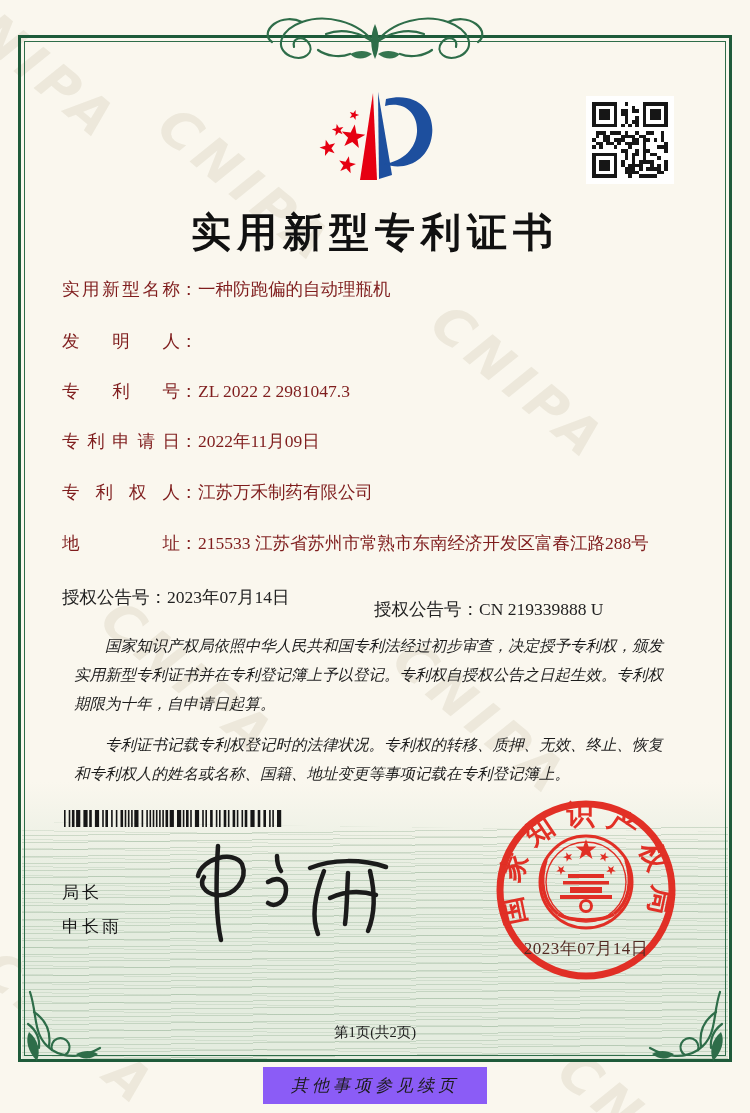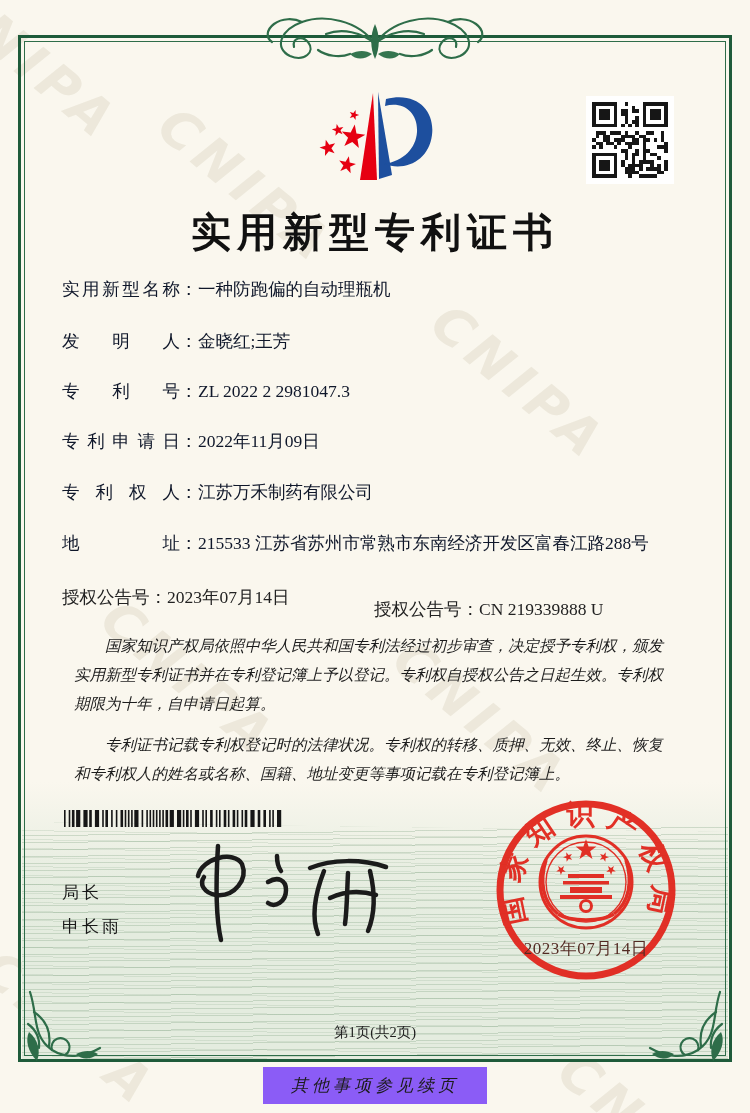--- a/index.html
+++ b/index.html
@@ -36,21 +36,21 @@
 
   
   .content{position:absolute;inset:0;z-index:5;}
   .cert-no{position:absolute;left:62px;top:84px;font-size:17.5px;letter-spacing:4px;color:#2a2a2a;}
   .logo{position:absolute;left:298px;top:86px;}
   .qr-wrap{position:absolute;left:586px;top:96px;width:88px;height:88px;background:#fff;
            display:flex;align-items:center;justify-content:center;}
   .doc-title{position:absolute;left:0;top:205px;width:100%;text-align:center;
              font-size:40px;font-weight:bold;letter-spacing:6px;color:#111;}
 
-  .field-row{position:absolute;left:62px;width:630px;display:flex;font-size:17.5px;line-height:1.45;color:#0f172a;}
+  .field-row{position:absolute;left:62px;width:630px;display:flex;font-size:17.5px;line-height:1.45;color:#7f1d1d;}
   .flabel{flex:0 0 118px;text-align:justify;text-align-last:justify;letter-spacing:0;}
   .fcolon{flex:0 0 18px;text-align:left;}
   .fvalue{flex:1 1 auto;max-width:505px;}
   .r1{top:277px}.r2{top:329px}.r3{top:379px}.r4{top:429px}.r5{top:480px}.r6{top:531px}
   .grant-row{position:absolute;left:62px;top:585px;width:640px;font-size:17.5px;color:#222;}
   .grant-no{position:absolute;left:312px;top:12px;}
 
   .paras{position:absolute;left:62px;top:620px;width:628px;font-size:15.5px;line-height:1.87;
          font-style:italic;color:#1c1c1c;}
   .paras p{margin:12px;text-indent:2em;}
@@ -287,21 +287,20 @@
     <div class="doc-title">实用新型专利证书</div>
 
     <div class="field-row r1">
       <span class="flabel">实用新型名称</span>
       <span class="fcolon">：</span>
       <span class="fvalue">一种防跑偏的自动理瓶机</span>
     </div>
     <div class="field-row r2">
       <span class="flabel">发明人</span>
       <span class="fcolon">：</span>
-      <span class="fvalue">金晓红;王芳</span>
     </div>
     <div class="field-row r3">
       <span class="flabel">专利号</span>
       <span class="fcolon">：</span>
       <span class="fvalue">ZL 2022 2 2981047.3</span>
     </div>
     <div class="field-row r4">
       <span class="flabel">专利申请日</span>
       <span class="fcolon">：</span>
       <span class="fvalue">2022年11月09日</span>

